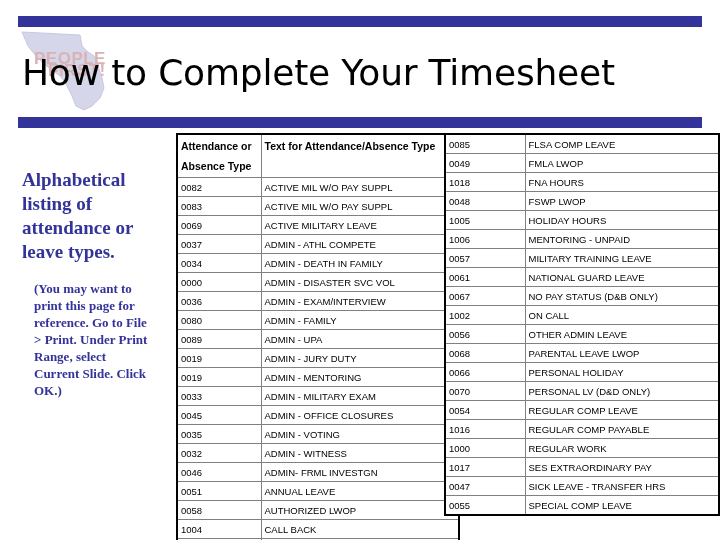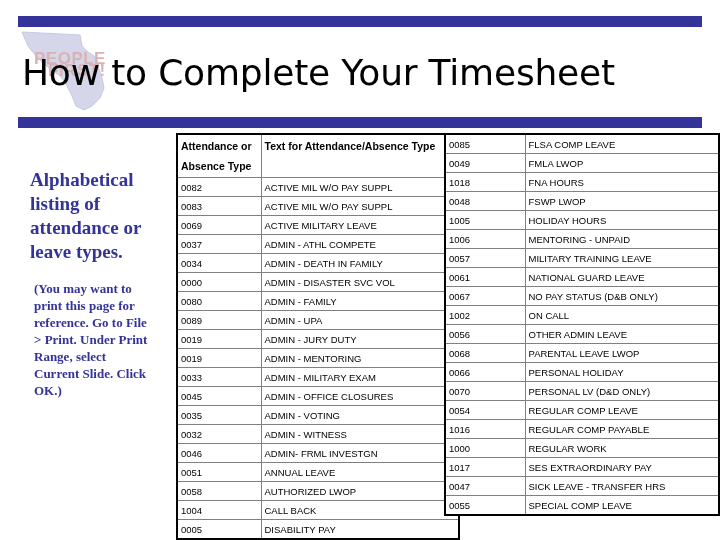--- a/index.html
+++ b/index.html
@@ -73,21 +73,21 @@
     left: 18px;
     top: 168px;
     width: 150px;
     font-family: "Liberation Serif", serif;
     color: #333399;
   }
   #lead-text {
     font-size: 19px;
     font-weight: bold;
     line-height: 24px;
-    margin: 0 0 14px 12px;
+    margin: 0 0 14px 4px;
   }
   #note-text {
     font-size: 13px;
     font-weight: bold;
     line-height: 17px;
     margin: 16px;
   }
 
   
   .tbl {
@@ -191,20 +191,24 @@
       </tr>
       <tr>
         <td>0034</td>
         <td>ADMIN - DEATH IN FAMILY</td>
       </tr>
       <tr>
         <td>0000</td>
         <td>ADMIN - DISASTER SVC VOL</td>
       </tr>
       <tr>
+        <td>0036</td>
+        <td>ADMIN - EXAM/INTERVIEW</td>
+      </tr>
+      <tr>
         <td>0080</td>
         <td>ADMIN - FAMILY</td>
       </tr>
       <tr>
         <td>0089</td>
         <td>ADMIN - UPA</td>
       </tr>
       <tr>
         <td>0019</td>
         <td>ADMIN - JURY DUTY</td>

